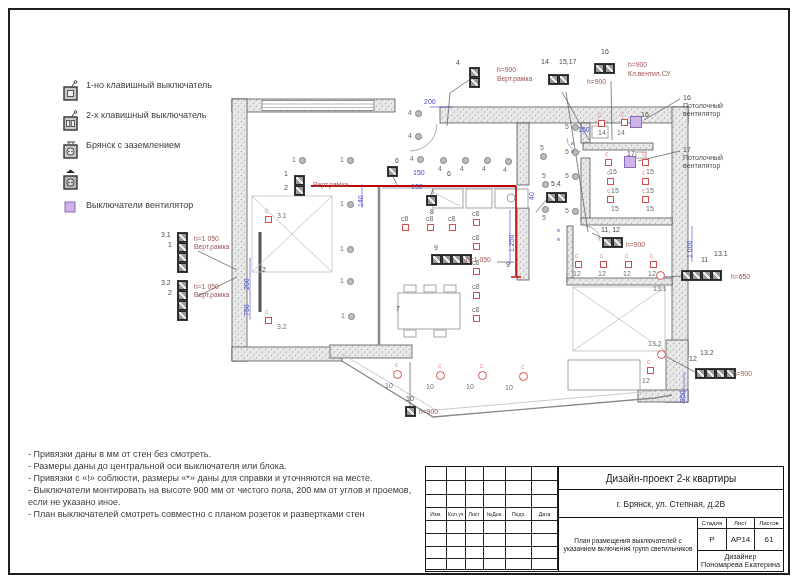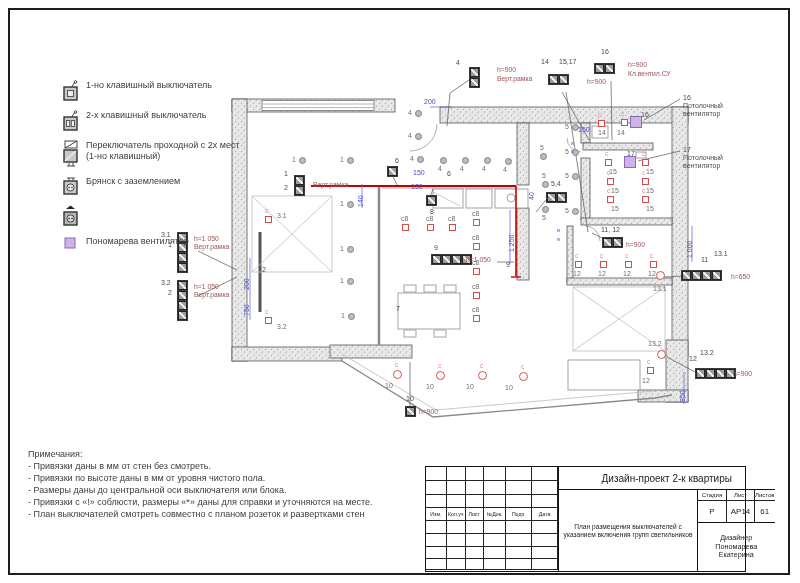--- a/index.html
+++ b/index.html
@@ -29,21 +29,21 @@
   
   .legend{position:absolute;left:62px;top:80px;width:186px;}
   .lg-row{display:flex;align-items:flex-start;margin-bottom:5px;}
   .lg-ic{width:24px;flex:0 0 24px;}
   .lg-lb{font-size:9px;line-height:11px;color:#3c3c3c;}
 
   
   .notes{position:absolute;left:28px;top:448px;width:402px;font-size:9px;line-height:12px;color:#3c3c3c;}
 
   
-  .tb{position:absolute;left:425px;top:466px;width:321px;height:106px;border:1.5px solid #111;display:flex;box-sizing:border-box;background:#fff;}
+  .tb{position:absolute;left:425px;top:466px;width:359px;height:106px;border:1.5px solid #111;display:flex;box-sizing:border-box;background:#fff;}
   .tb-stamp{width:133px;flex:0 0 133px;border-right:1.5px solid #111;display:flex;flex-direction:column;box-sizing:border-box;}
   .st-row{display:flex;flex:0 0 auto;}
   .st-c{border-right:1px solid #222;border-bottom:1px solid #222;box-sizing:border-box;font-size:5.2px;color:#222;display:flex;align-items:center;justify-content:center;overflow:hidden;}
   .tb-right{flex:1;display:flex;flex-direction:column;box-sizing:border-box;}
   .tb-project{height:22px;border-bottom:1.5px solid #111;display:flex;align-items:center;justify-content:center;font-size:10px;color:#222;}
   .tb-address{height:27px;border-bottom:1.5px solid #111;display:flex;align-items:center;justify-content:center;font-size:8.5px;color:#222;}
   .tb-bottom{flex:1;display:flex;}
   .tb-left-col{width:139px;flex:0 0 139px;border-right:1.5px solid #111;display:flex;flex-direction:column;box-sizing:border-box;}
   .tb-doc{height:32px;border-bottom:1.5px solid #111;display:flex;align-items:center;justify-content:center;font-size:8.5px;color:#222;}
   .tb-draw{flex:1;display:flex;align-items:center;justify-content:center;text-align:center;font-size:6.6px;line-height:7.5px;color:#222;padding:1px 4px;}
@@ -418,30 +418,20 @@
         <span class="lg-ic"><svg width="18" height="21">
             <line x1="9" y1="8" x2="13" y2="2" stroke="#444"></line>
             <circle cx="13.5" cy="2" r="1.3" fill="none" stroke="#444"></circle>
             <rect x="2" y="7" width="13" height="13" fill="#c9c9c9" stroke="#333" stroke-width="1.4"></rect>
             <rect x="4.5" y="10.5" width="3.2" height="6" fill="#eee" stroke="#555"></rect>
             <rect x="9.3" y="10.5" width="3.2" height="6" fill="#eee" stroke="#555"></rect>
           </svg></span>
         <span class="lg-lb">2-х клавишный выключатель</span>
       </div>
       <div class="lg-row">
-        <span class="lg-ic"><svg width="18" height="27">
-            <rect x="3" y="1" width="12" height="7" fill="#fff" stroke="#444"></rect>
-            <line x1="3" y1="8" x2="15" y2="1" stroke="#444"></line>
-            <rect x="2" y="10" width="13" height="12" fill="#c9c9c9" stroke="#333" stroke-width="1.4"></rect>
-            <line x1="3" y1="21" x2="14" y2="11" stroke="#eee" stroke-width="1.4"></line>
-            <path d="M5,26 h8 M7,23 v3 M11,23 v3" stroke="#444" fill="none"></path>
-          </svg></span>
-        <span class="lg-lb">Переключатель проходной с 2х мест (1-но клавишный)</span>
-      </div>
-      <div class="lg-row">
         <span class="lg-ic"><svg width="18" height="20">
             <path d="M5,2 h8 M7,2 v2.5 M11,2 v2.5" stroke="#444" fill="none"></path>
             <rect x="2" y="5" width="13" height="13" fill="#c9c9c9" stroke="#333" stroke-width="1.4"></rect>
             <circle cx="8.5" cy="11.5" r="3.6" fill="#eee" stroke="#444"></circle>
             <circle cx="7" cy="11.5" r="0.8" fill="#444"></circle>
             <circle cx="10" cy="11.5" r="0.8" fill="#444"></circle>
           </svg></span>
         <span class="lg-lb">Брянск с заземлением</span>
       </div>
       <div class="lg-row">
@@ -450,31 +440,30 @@
             <rect x="2" y="7" width="13" height="13" fill="#b5b5b5" stroke="#333" stroke-width="1.4"></rect>
             <circle cx="8.5" cy="13.5" r="3.6" fill="#ddd" stroke="#444"></circle>
             <circle cx="7" cy="13.5" r="0.8" fill="#222"></circle>
             <circle cx="10" cy="13.5" r="0.8" fill="#222"></circle>
           </svg></span>
       </div>
       <div class="lg-row">
         <span class="lg-ic"><svg width="18" height="14">
             <rect x="3" y="2" width="10" height="10" fill="#cfb2e8" stroke="#8b6bb5"></rect>
           </svg></span>
-        <span class="lg-lb">Пономарева вентилятор</span>
+        <span class="lg-lb">Выключатели вентилятор</span>
       </div>
     </div>
 
   <div class="notes">
-    <div>Примечания:</div>
     <div id="notes-lines">
         <div>- Привязки даны в мм от стен без смотреть.</div>
-        <div>- Привязки по высоте даны в мм от уровня чистого пола.</div>
         <div>- Размеры даны до центральной оси выключателя или блока.</div>
         <div>- Привязки с «!» соблюсти, размеры «*» даны для справки и уточняются на месте.</div>
+        <div>- Выключатели монтировать на высоте 900 мм от чистого пола, 200 мм от углов и проемов, если не указано иное.</div>
         <div>- План выключателей смотреть совместно с планом розеток и развертками стен</div>
       </div>
   </div>
 
   <div class="tb">
     <div class="tb-stamp" id="tb-stamp">
         <div class="st-row" style="height: 14px;">
           <div class="st-c" style="width: 21px;"></div>
           <div class="st-c" style="width: 19px;"></div>
           <div class="st-c" style="width: 18px;"></div>
@@ -534,20 +523,21 @@
           <div class="st-c" style="width: 21px;"></div>
           <div class="st-c" style="width: 19px;"></div>
           <div class="st-c" style="width: 18px;"></div>
           <div class="st-c" style="width: 23px;"></div>
           <div class="st-c" style="width: 26px;"></div>
           <div class="st-c" style="width: 26px;"></div>
         </div>
       </div>
     <div class="tb-right">
       <div class="tb-project">Дизайн-проект 2-к квартиры</div>
+      <div class="tb-address">г. Брянск, ул. Степная, д.2В</div>
       <div class="tb-bottom">
         <div class="tb-left-col">
           <div class="tb-draw">План размещения выключателей с указанием включения групп светильников</div>
         </div>
         <div class="tb-right-col">
           <div class="tb-slsl">
             <div>Стадия</div>
             <div>Лист</div>
             <div>Листов</div>
             <div class="vv">Р</div>

